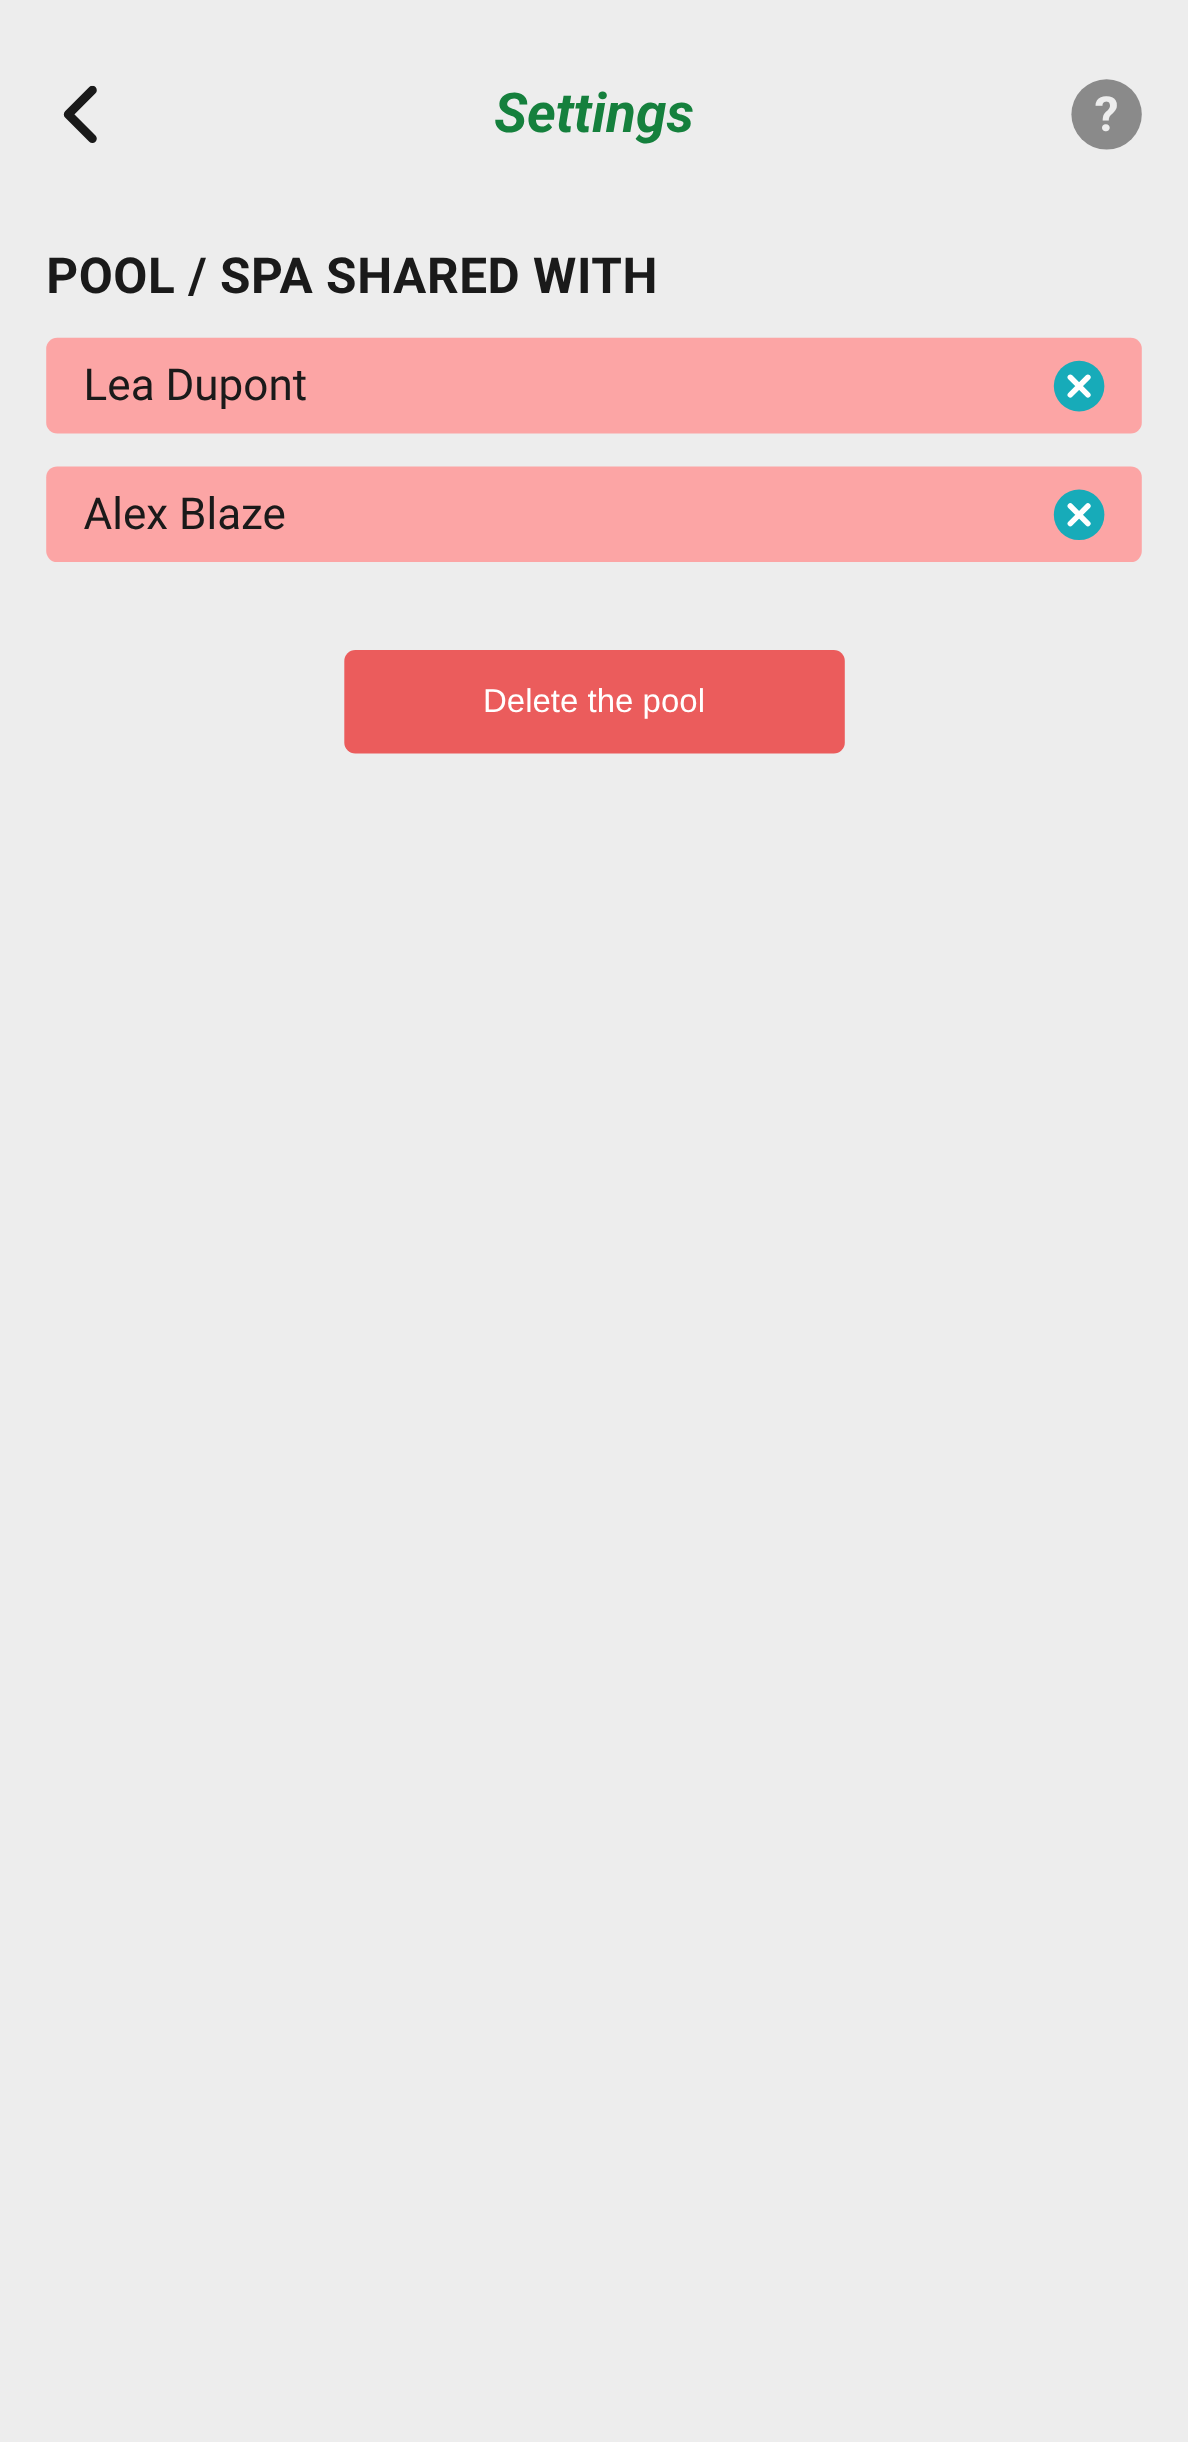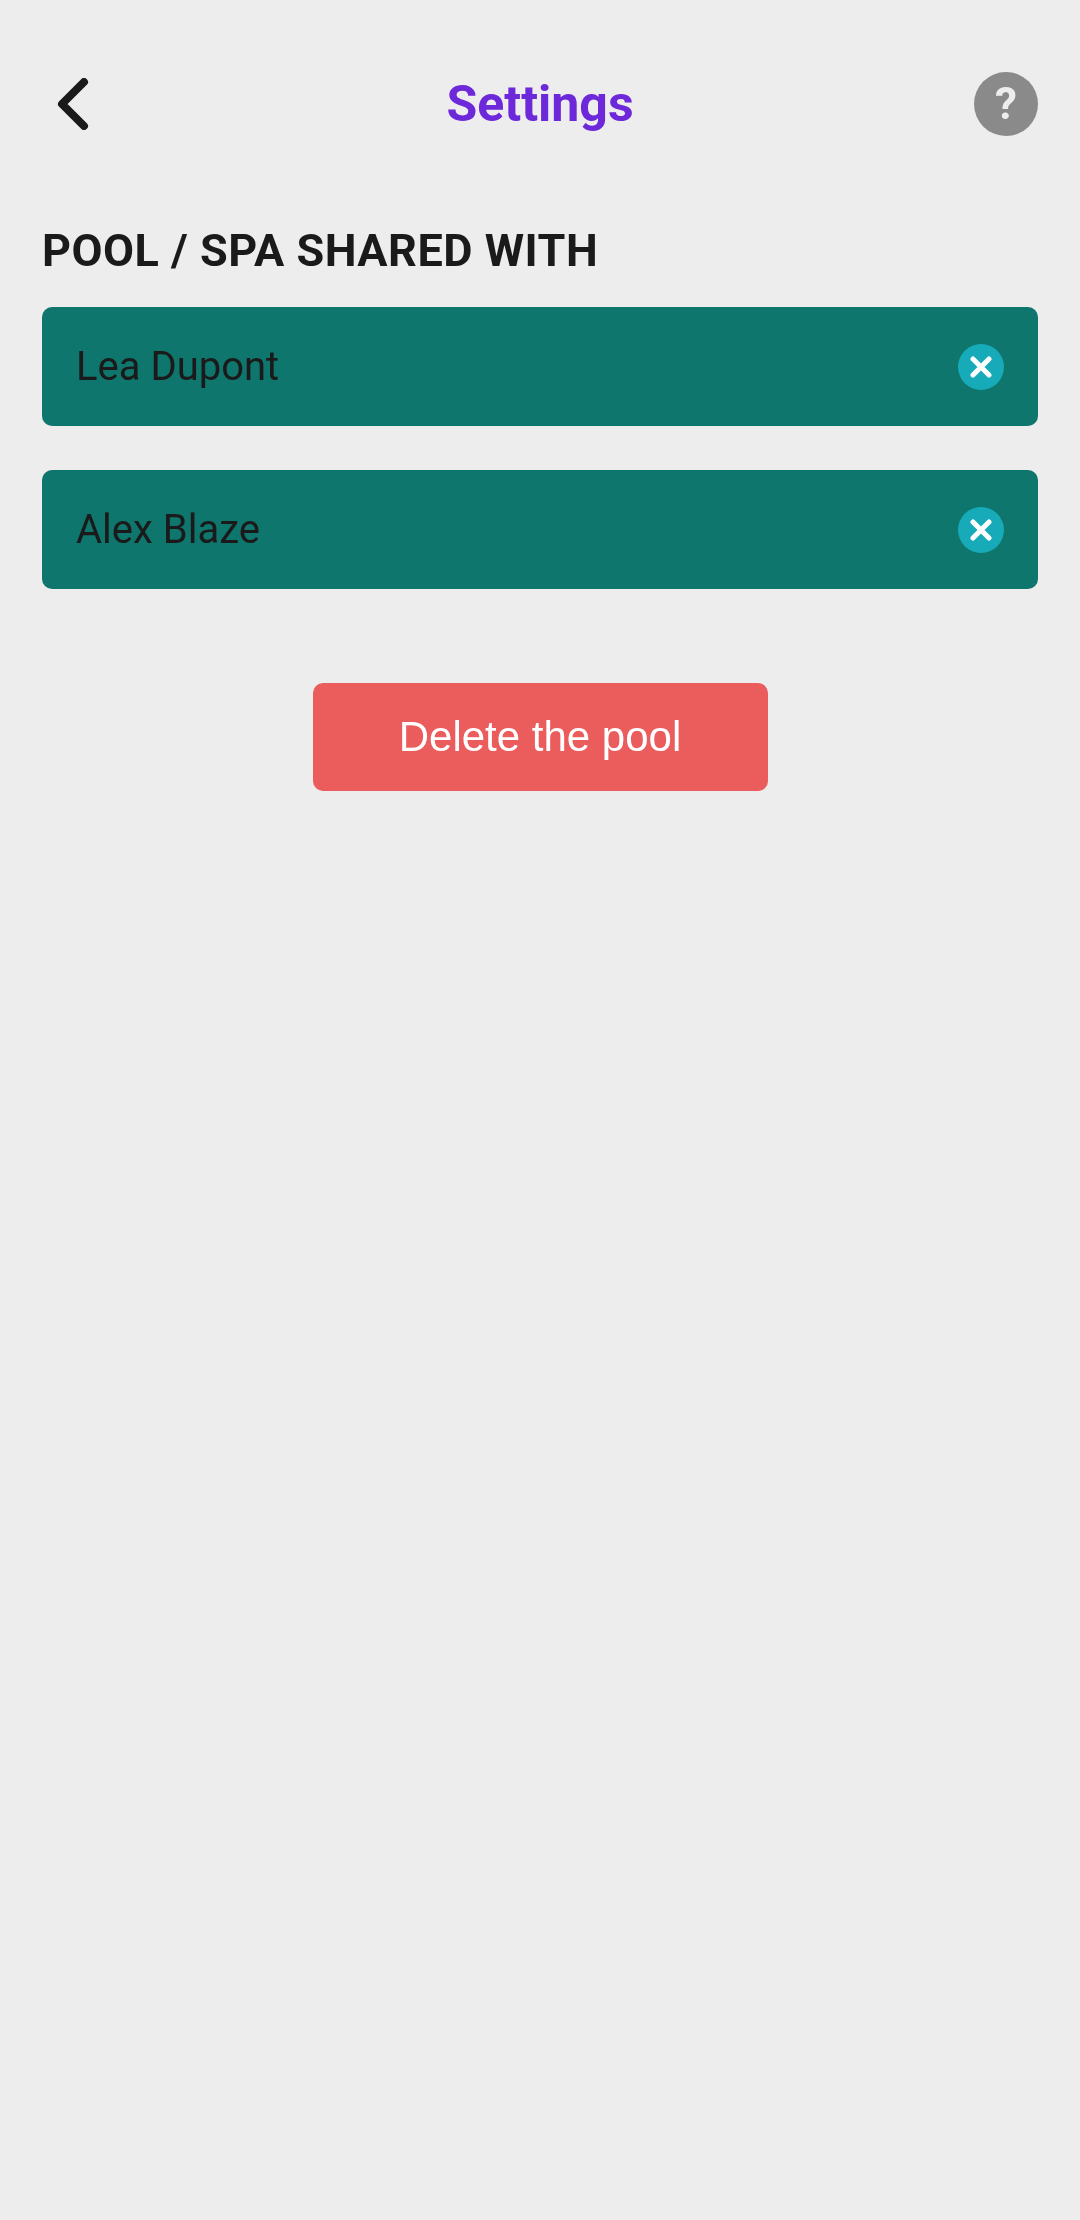--- a/index.html
+++ b/index.html
@@ -24,24 +24,25 @@
       width: 64px;
       height: 64px;
       display: flex;
       align-items: center;
       justify-content: center;
       cursor: pointer;
     }
     .page-title {
       font-size: 50px;
       font-weight: 700;
-      color: #6d28d9;
+      color: #15803d;
       position: absolute;
       left: 50%;
       transform: translateX(-50%);
+      font-style: italic;
     }
     .help-button {
       width: 64px;
       height: 64px;
       border-radius: 50%;
       background-color: #8a8a8a;
       display: flex;
       align-items: center;
       justify-content: center;
       cursor: pointer;
@@ -55,24 +56,24 @@
       font-size: 45px;
       font-weight: 700;
       color: #1a1a1a;
       padding: 68px 42px 30px 42px;
       letter-spacing: 0.5px;
     }
     .shared-list {
       padding: 0 42px;
     }
     .shared-item {
-      background-color: #0f766e;
+      background-color: #fca5a5;
       border-radius: 10px;
-      padding: 36px 34px;
-      margin-bottom: 44px;
+      padding: 20px 34px;
+      margin-bottom: 30px;
       display: flex;
       align-items: center;
       justify-content: space-between;
     }
     .shared-name {
       font-size: 40px;
       font-weight: 400;
       color: #1a1a1a;
     }
     .remove-button {
@@ -87,21 +88,21 @@
       flex-shrink: 0;
     }
     .delete-button-wrapper {
       display: flex;
       justify-content: center;
       padding-top: 50px;
     }
     .delete-button {
       background-color: #eb5c5c;
       color: #ffffff;
-      font-size: 42px;
+      font-size: 30px;
       font-weight: 400;
       padding: 30px 60px;
       border: none;
       border-radius: 10px;
       cursor: pointer;
       width: 455px;
       text-align: center;
     }
   </style>
 </head>

